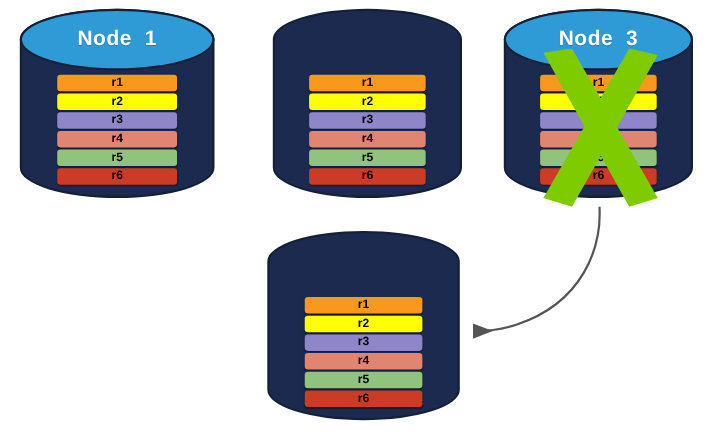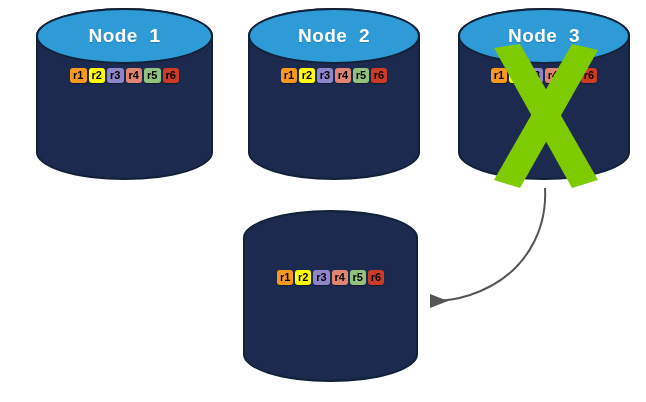--- a/index.html
+++ b/index.html
@@ -56,20 +56,21 @@
     white-space: pre;
     text-shadow: 0 1px 1px rgba(0,0,0,0.18);
   }
 
   
   .rows {
     position: absolute;
     left: 0;
     right: 0;
     display: flex;
+    flex-direction: column;
     gap: 2px;
     align-items: center;
   }
   .row-bar {
     width: 100%;
     height: 15px;
     border-radius: 3px;
     display: flex;
     align-items: center;
     justify-content: center;
@@ -97,21 +98,21 @@
     width: 646px;
     height: 402px;
     pointer-events: none;
   }
 </style>
 </head>
 <body>
 
 <div id="canvas">
 
-  <div class="node" style="left:18px; top:8px; width:177px; height:172px;margin-left:18px;">
+  <div class="node" style="left:18px; top:8px; width:177px; height:172px;">
     <div class="node-body"></div>
     <div class="node-top">
       <span class="node-title">Node  1</span>
     </div>
     <div class="rows" style="left:34px; right:34px; top:60px;">
       <div class="row-bar" style="background:#f8981d;">
         <span class="row-label">r1</span>
       </div>
       <div class="row-bar" style="background:#ffff00;">
         <span class="row-label">r2</span>
@@ -126,23 +127,20 @@
         <span class="row-label">r5</span>
       </div>
       <div class="row-bar" style="background:#cc3b26;">
         <span class="row-label">r6</span>
       </div>
     </div>
   </div>
 
   <div class="node" style="left:248px; top:8px; width:172px; height:172px;">
     <div class="node-body"></div>
-    <div class="node-top">
-      <span class="node-title">Node  2</span>
-    </div>
     <div class="rows" style="left:33px; right:33px; top:60px;">
       <div class="row-bar" style="background:#f8981d;">
         <span class="row-label">r1</span>
       </div>
       <div class="row-bar" style="background:#ffff00;">
         <span class="row-label">r2</span>
       </div>
       <div class="row-bar" style="background:#8f85c9;">
         <span class="row-label">r3</span>
       </div>

